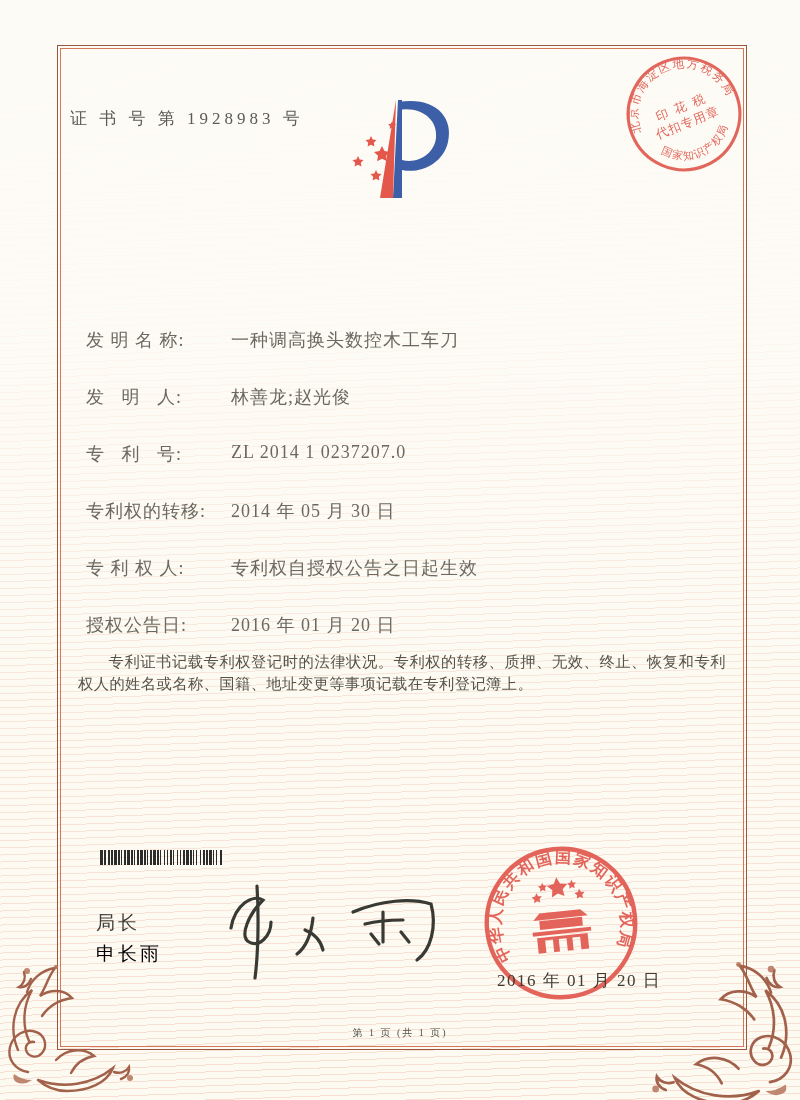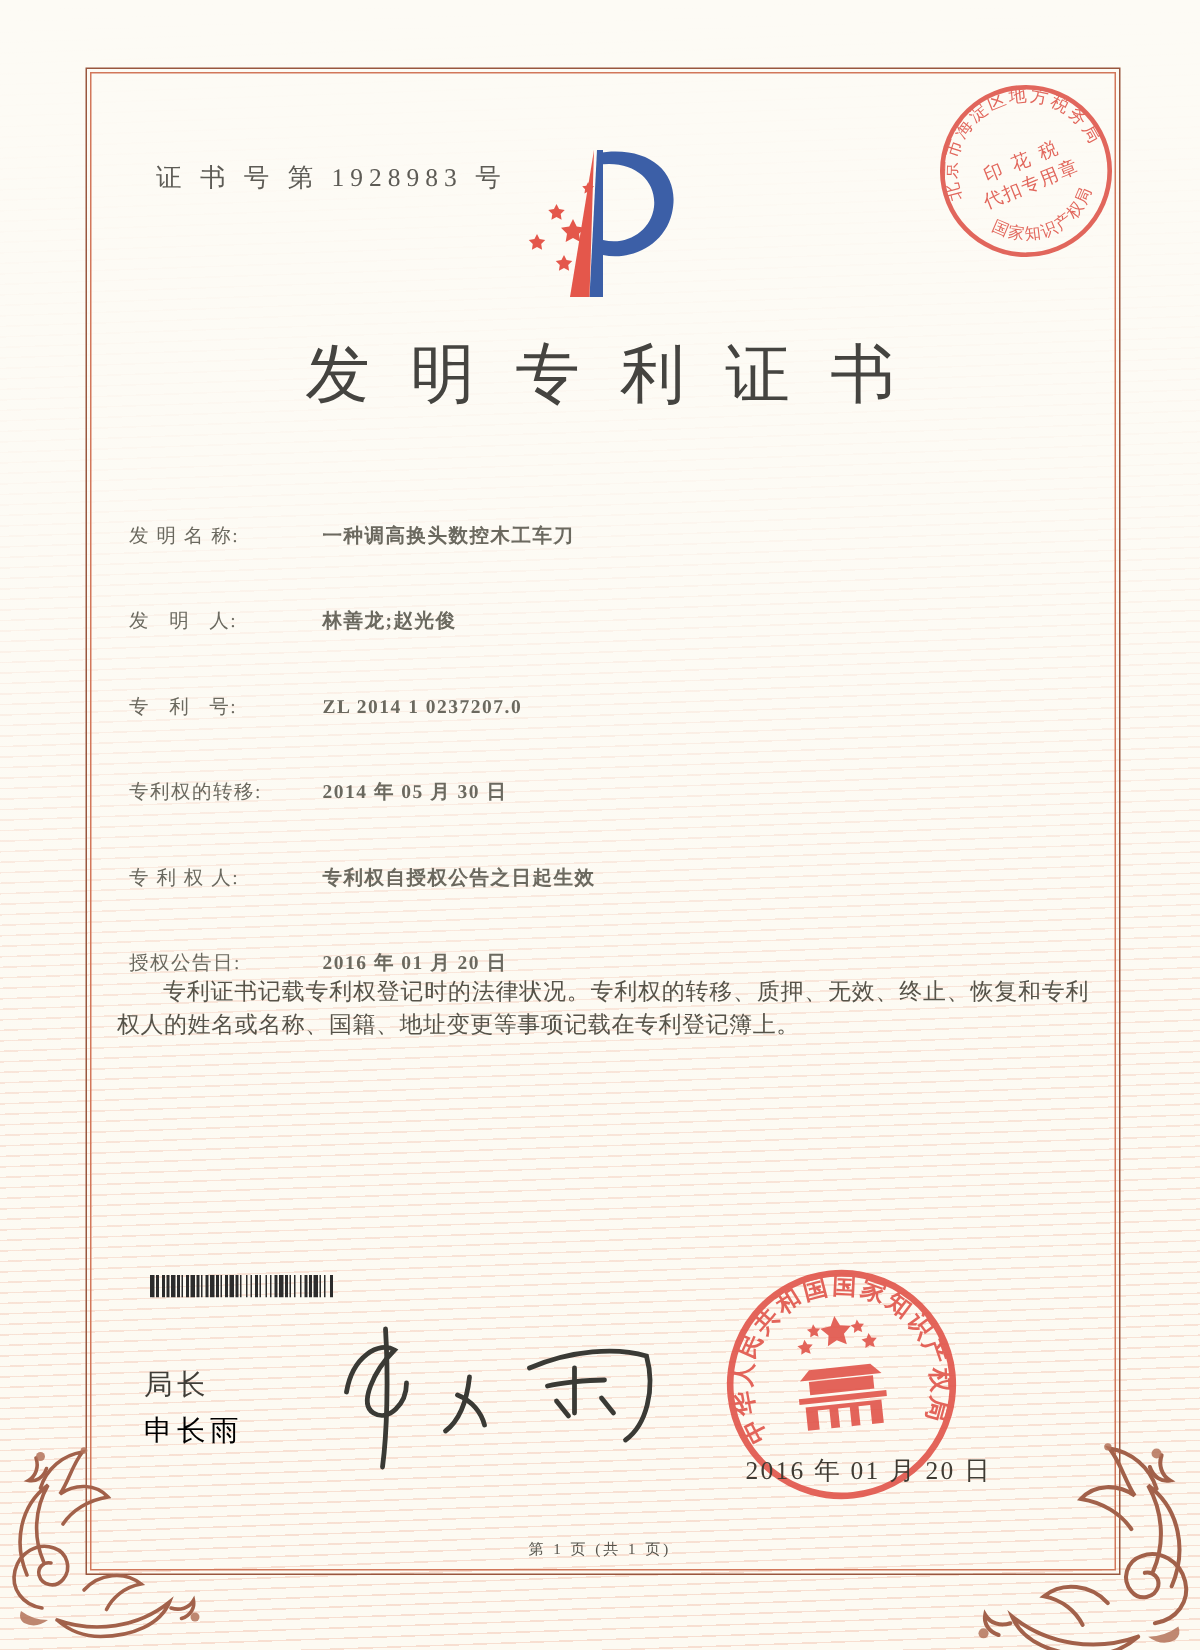--- a/index.html
+++ b/index.html
@@ -30,35 +30,35 @@
     content:"";position:absolute;inset:2px;border:1.3px solid #d2775a;
   }
   
   .flourish{position:absolute;pointer-events:none;color:#a2614a;}
   .flourish svg{display:block;}
   .fl-bl{left:-6px;bottom:-4px;width:150px;height:150px;}
   .fl-br{right:-8px;bottom:-18px;width:168px;height:168px;transform:scaleX(-1);}
   .fl-tr{right:-86px;top:-60px;width:150px;height:150px;transform:rotate(180deg);opacity:.9;}
   
   .cert-no{
-    position:absolute;left:104px;top:107px;font-size:17px;letter-spacing:4px;color:#5d5b55;
+    position:absolute;left:70px;top:107px;font-size:17px;letter-spacing:4px;color:#5d5b55;
   }
   .logo{position:absolute;left:346px;top:94px;width:110px;height:108px;}
   .tax-stamp{position:absolute;left:622px;top:52px;width:124px;height:124px;}
   .tax-stamp svg{mix-blend-mode:multiply;}
   .doc-title{
     position:absolute;left:0;top:221px;width:100%;text-align:center;
     font-size:43px;color:#454440;letter-spacing:27px;text-indent:27px;font-weight:500;
   }
   
   .fields{position:absolute;left:86px;top:328px;width:640px;}
-  .field-row{height:57px;display:flex;align-items:center;
-    font-size:13px;color:#6b695f;letter-spacing:1px;}
+  .field-row{height:57px;display:flex;align-items:flex-start;
+    font-size:18px;color:#6b695f;letter-spacing:1px;}
   .field-row .lab{white-space:pre;min-width:120px;}
-  .field-row .val{margin-left:9px;white-space:pre;font-weight:bold;}
+  .field-row .val{margin-left:25px;white-space:pre;}
   
   .body-text{
     position:absolute;left:78px;top:651px;width:648px;
     font-size:15.3px;line-height:21.8px;color:#565349;letter-spacing:.4px;text-align:justify;
   }
   .body-text p{margin:0 0 2px 0;text-indent:2em;}
   
   .barcode{position:absolute;left:100px;top:850px;width:208px;height:15px;
     display:flex;align-items:stretch;overflow:hidden;}
   .barcode .bar{background:#2c2c2c;height:100%;}
@@ -153,21 +153,20 @@
         </text>
         <text font-size="10.5" letter-spacing="1">
           <textPath href="#taxBottom" startOffset="50%" text-anchor="middle">国家知识产权局</textPath>
         </text>
         <text x="60" y="57" font-size="12" text-anchor="middle" letter-spacing="2">印 花 税</text>
         <text x="60" y="73" font-size="12" text-anchor="middle" letter-spacing="1">代扣专用章</text>
       </g>
     </svg>
   </div>
 
-  <div class="doc-title">发明专利证书</div>
 
   <div class="fields">
     <div class="field-row">
       <span class="lab">发 明 名 称:</span>
       <span class="val">一种调高换头数控木工车刀</span>
     </div>
     <div class="field-row">
       <span class="lab">发   明   人:</span>
       <span class="val">林善龙;赵光俊</span>
     </div>

